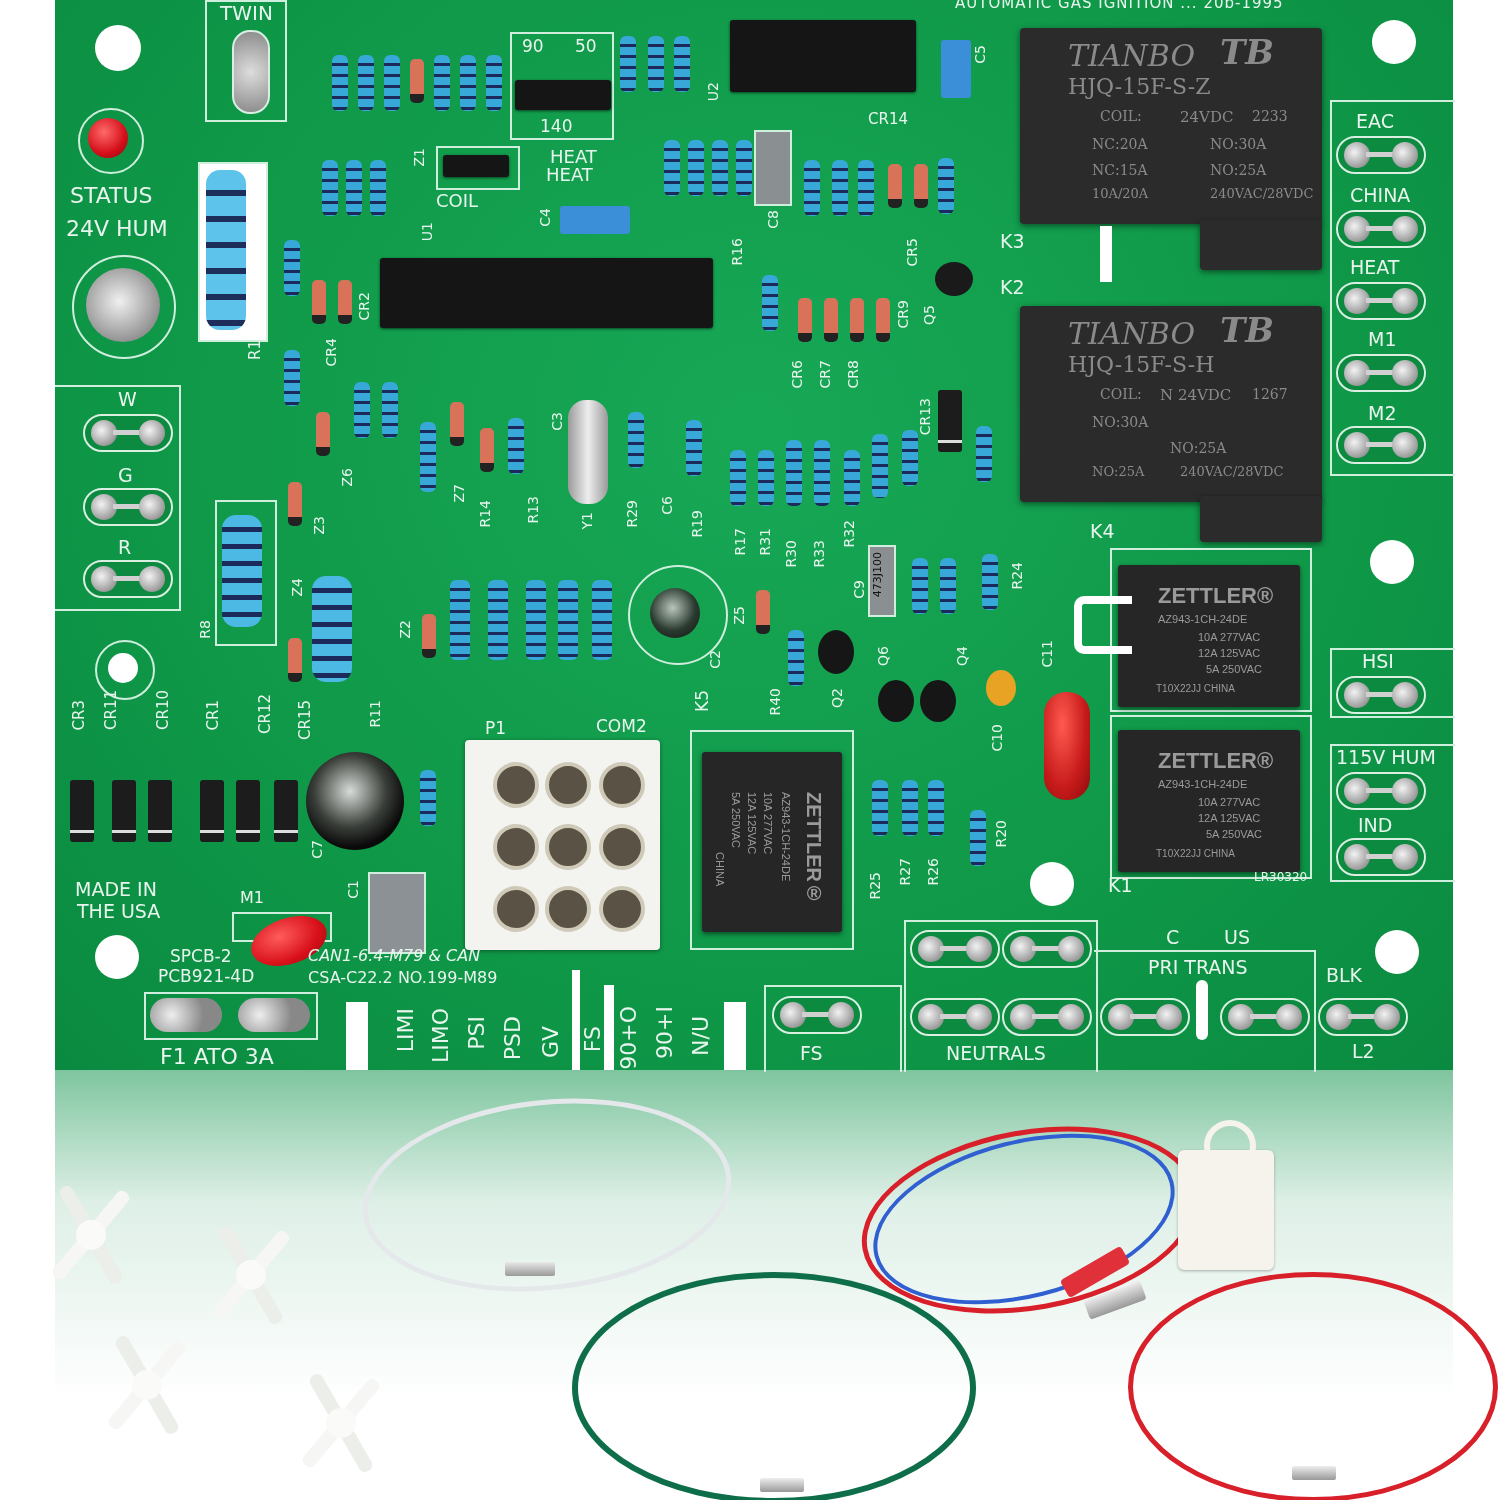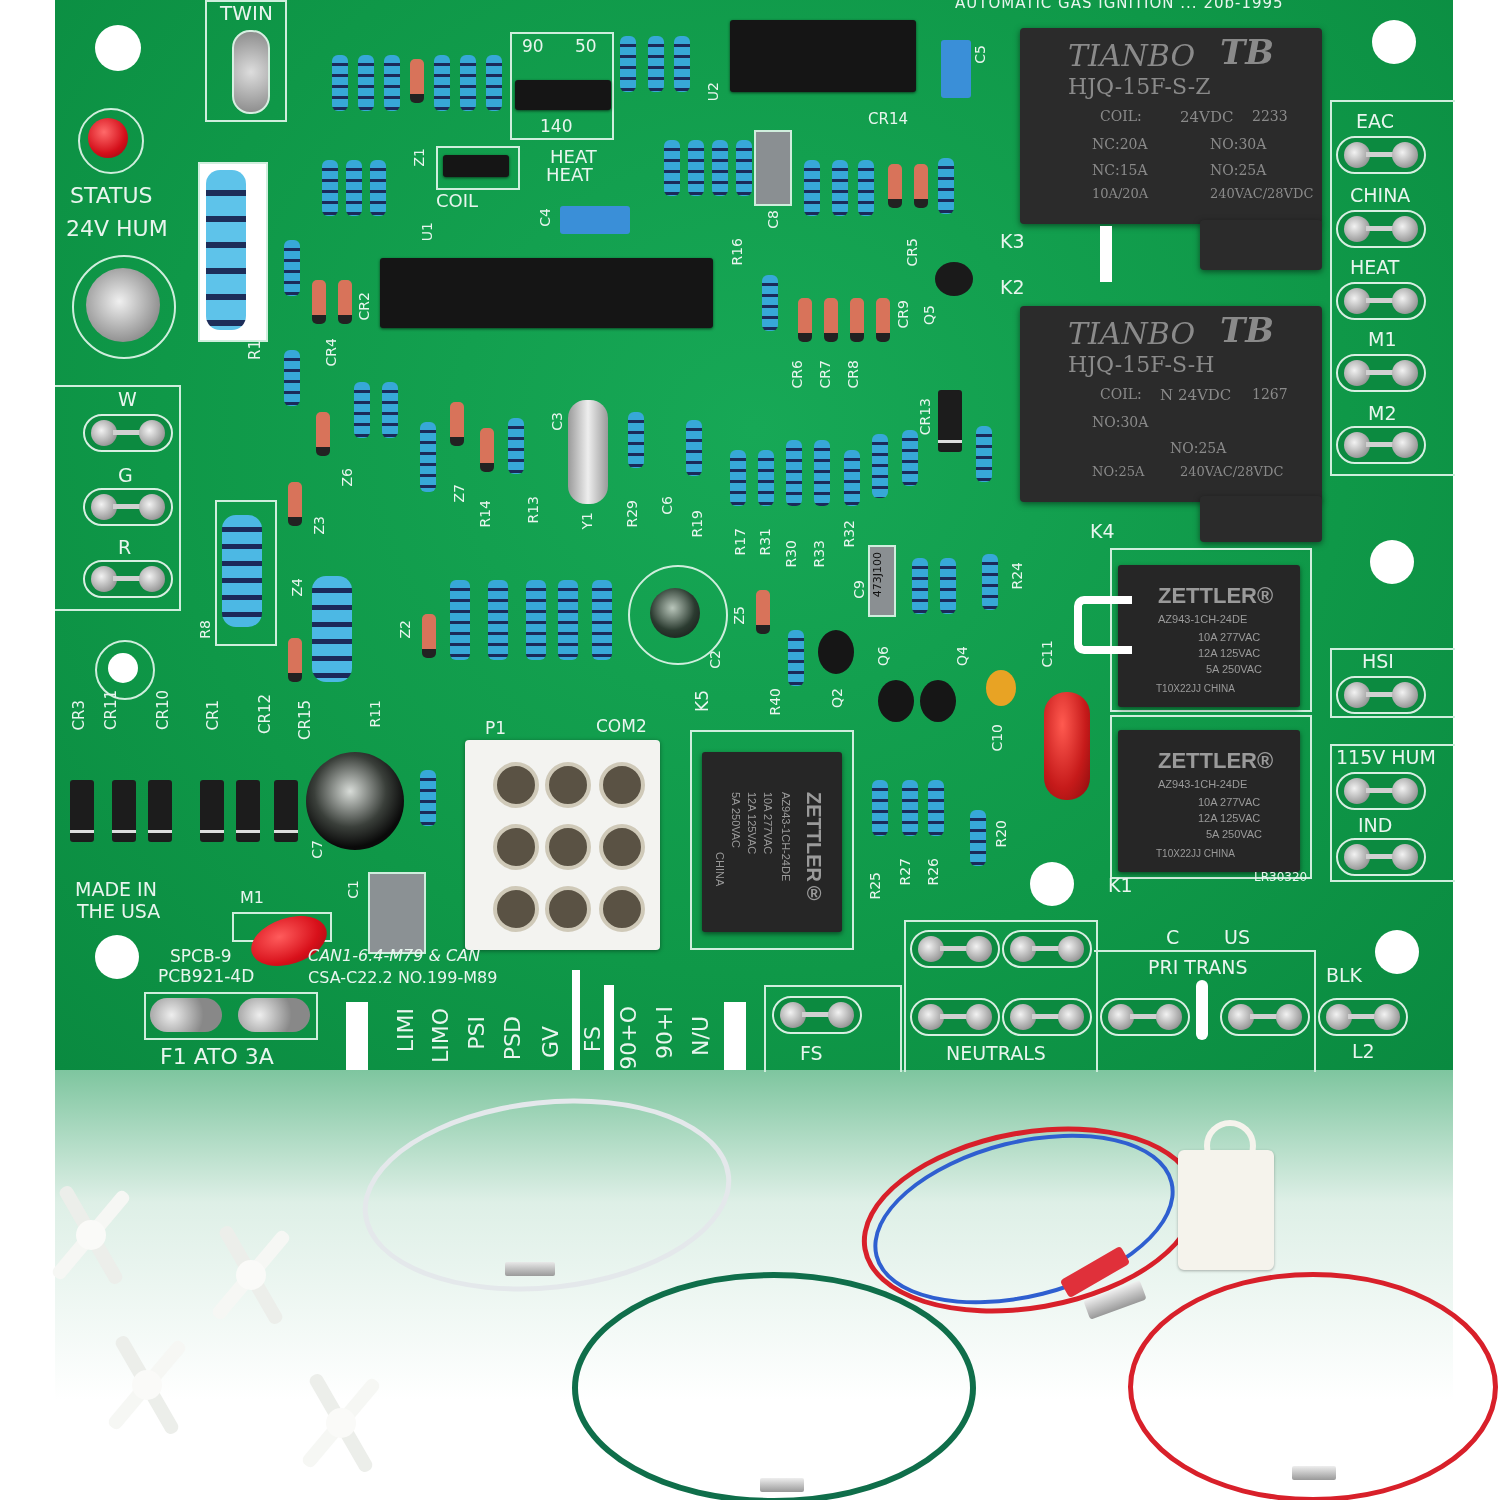--- a/index.html
+++ b/index.html
@@ -277,21 +277,21 @@
   <div class="abs" style="left:80px;top:22px;width:38px;height:38px;border-radius:50%;border:4px solid #cfc9b8;background:#5a5244;"></div>
   <div class="abs" style="left:134px;top:22px;width:38px;height:38px;border-radius:50%;border:4px solid #cfc9b8;background:#5a5244;"></div>
   <div class="abs" style="left:28px;top:84px;width:38px;height:38px;border-radius:50%;border:4px solid #cfc9b8;background:#5a5244;"></div>
   <div class="abs" style="left:80px;top:84px;width:38px;height:38px;border-radius:50%;border:4px solid #cfc9b8;background:#5a5244;"></div>
   <div class="abs" style="left:134px;top:84px;width:38px;height:38px;border-radius:50%;border:4px solid #cfc9b8;background:#5a5244;"></div>
   <div class="abs" style="left:28px;top:146px;width:38px;height:38px;border-radius:50%;border:4px solid #cfc9b8;background:#5a5244;"></div>
   <div class="abs" style="left:80px;top:146px;width:38px;height:38px;border-radius:50%;border:4px solid #cfc9b8;background:#5a5244;"></div>
   <div class="abs" style="left:134px;top:146px;width:38px;height:38px;border-radius:50%;border:4px solid #cfc9b8;background:#5a5244;"></div>
 </div>
 
-<div class="abs silk" style="left:170px;top:948px;font-size:17px;">SPCB-9</div>
+<div class="abs silk" style="left:170px;top:948px;font-size:17px;">SPCB-2</div>
 <div class="abs silk" style="left:158px;top:968px;font-size:17px;">PCB921-4D</div>
 <div class="abs silk" style="left:308px;top:948px;font-size:16px;font-style:italic;">CAN1-6.4-M79 &amp; CAN</div>
 <div class="abs silk" style="left:308px;top:970px;font-size:16px;">CSA-C22.2 NO.199-M89</div>
 
 <div class="abs box" style="left:144px;top:992px;width:170px;height:44px;"></div>
 <div class="abs" style="left:150px;top:998px;width:72px;height:34px;border-radius:17px;background:radial-gradient(circle at 30% 50%,#eee,#888 60%);"></div>
 <div class="abs" style="left:238px;top:998px;width:72px;height:34px;border-radius:17px;background:radial-gradient(circle at 30% 50%,#eee,#888 60%);"></div>
 <div class="abs silk" style="left:160px;top:1046px;font-size:22px;">F1   ATO 3A</div>
 
 <div class="abs slot" style="left:346px;top:1002px;width:22px;height:68px;"></div>

